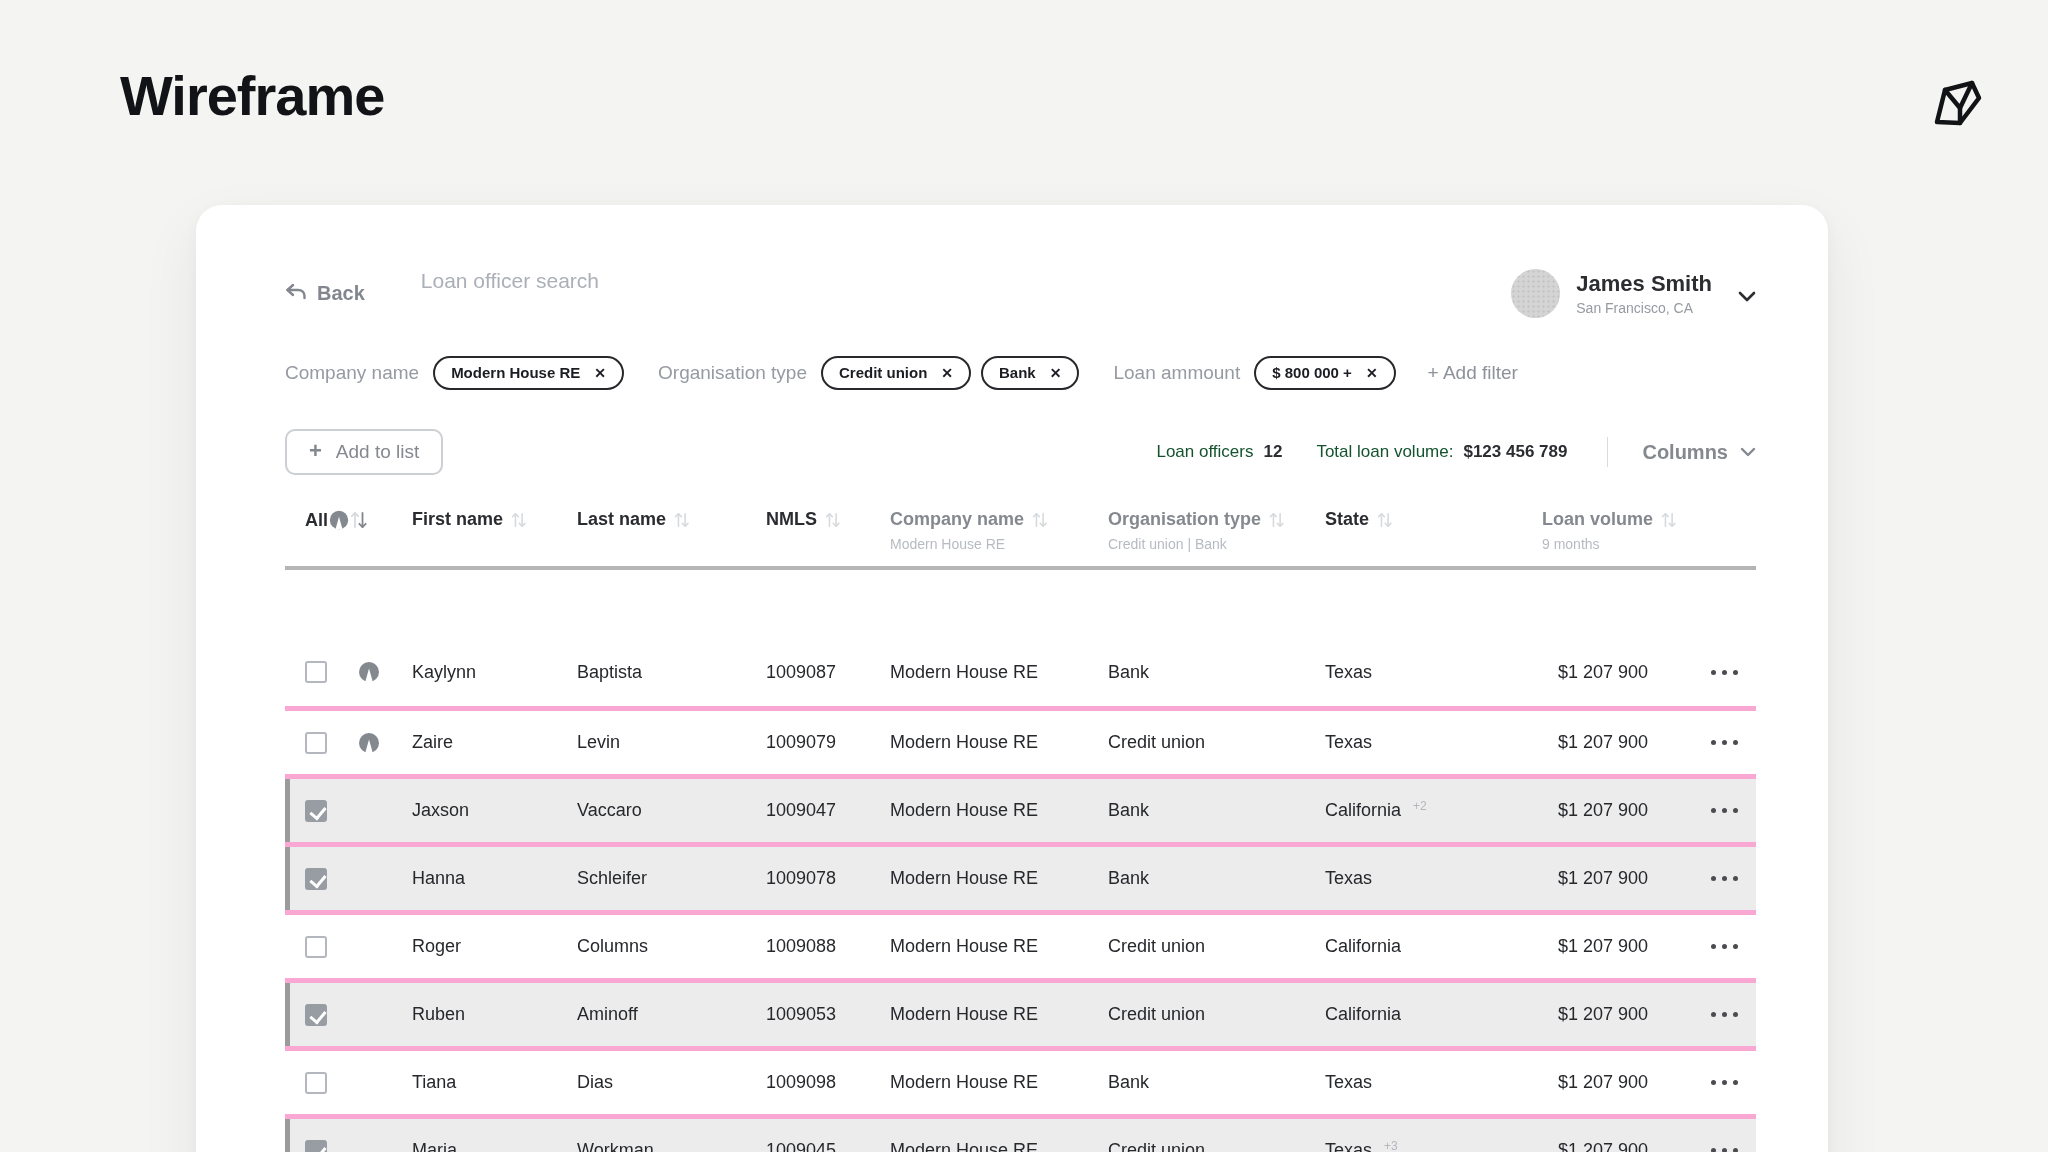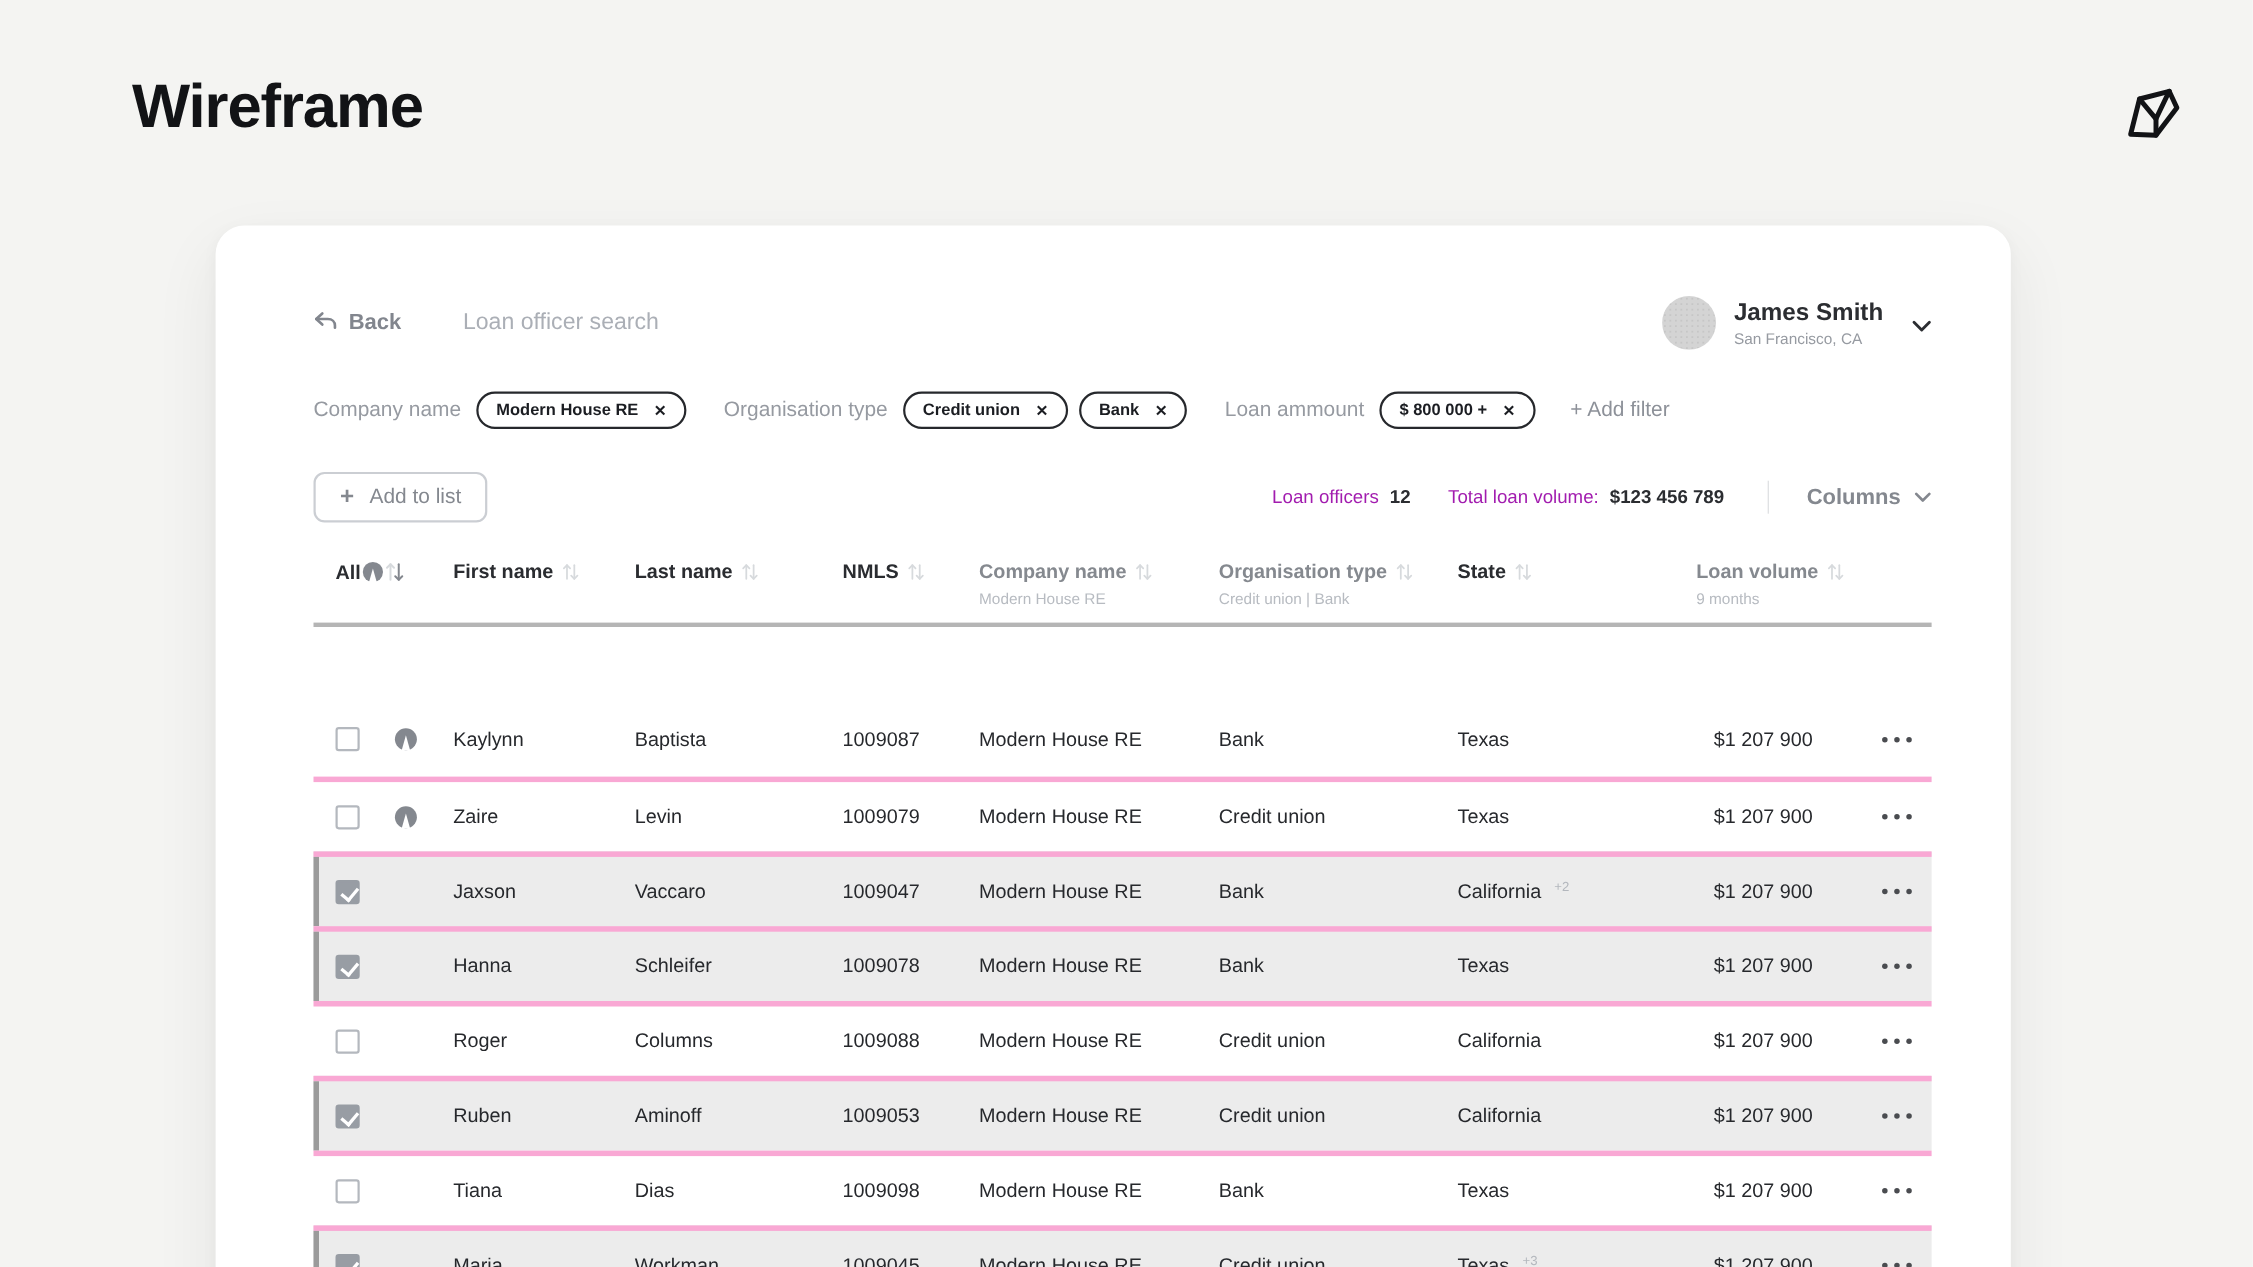--- a/index.html
+++ b/index.html
@@ -21,21 +21,21 @@
   
   .card {
     position:absolute; left:196px; top:205px; width:1632px; height:1060px;
     background:#ffffff; border-radius:26px;
     box-shadow:0 24px 60px rgba(40,42,48,.07), 0 4px 14px rgba(40,42,48,.04);
     padding:64px 72px 0 89px;
     overflow:hidden;
   }
 
   
-  .topbar { display:flex; align-items:center; height:48px; position:relative; }
+  .topbar { display:flex; height:48px; position:relative; }
   .back-btn { display:flex; align-items:center; gap:10px; cursor:pointer; color:#82868e; font-size:20px; font-weight:700; }
   .screen-title { margin-left:56px; font-size:21px; color:#abafb6; }
   .profile { position:absolute; right:0; top:0; display:flex; align-items:center; gap:16px; }
   .avatar { width:49px; height:49px; border-radius:50%; background:#d4d4d4;
     background-image:radial-gradient(#c6c6c6 1px, transparent 1.2px); background-size:5px 5px; }
   .profile-name { font-size:22px; font-weight:700; color:#2b2d31; line-height:1.2; }
   .profile-loc { font-size:14px; color:#969aa1; margin-top:2px; }
   .profile-chevron { margin-left:10px; margin-top:6px; cursor:pointer; }
 
   
@@ -47,21 +47,21 @@
   .chip-close { font-size:14px; font-weight:800; color:#1b1d22; cursor:pointer; line-height:1; }
   .filter-gap { width:24px; }
   .add-filter { font-size:19px; color:#8d9199; margin-left:22px; cursor:pointer; white-space:nowrap; }
 
   
   .actions-row { display:flex; align-items:center; margin-top:38px; height:46px; position:relative; }
   .btn { display:inline-flex; align-items:center; gap:14px; border:2px solid #cbced3; border-radius:10px;
     padding:0 22px; height:46px; background:#fff; color:#84888f; font-size:19px; cursor:pointer; margin-right:17px; }
   .btn .plus { font-size:22px; font-weight:600; margin-top:-2px; }
   .stats { position:absolute; right:0; display:flex; align-items:center; gap:0; }
-  .stat-label { font-size:17px; color:#a21caf; }
+  .stat-label { font-size:17px; color:#14532d; }
   .stat-value { font-size:17px; font-weight:700; color:#2b2d31; margin-left:10px; }
   .stat-gap { width:34px; }
   .stats-divider { width:1px; height:30px; background:#d9dbde; margin:0 34px 0 40px; }
   .columns-btn { display:flex; align-items:center; gap:12px; font-size:20px; font-weight:600; color:#84888f; cursor:pointer; }
 
   
   .table { margin-top:34px; }
   .grid { display:grid; grid-template-columns:127px 165px 189px 124px 218px 217px 217px 106px 1fr; align-items:center; }
   .thead { align-items:start; }
   .th { display:flex; flex-direction:column; justify-content:flex-start; }

